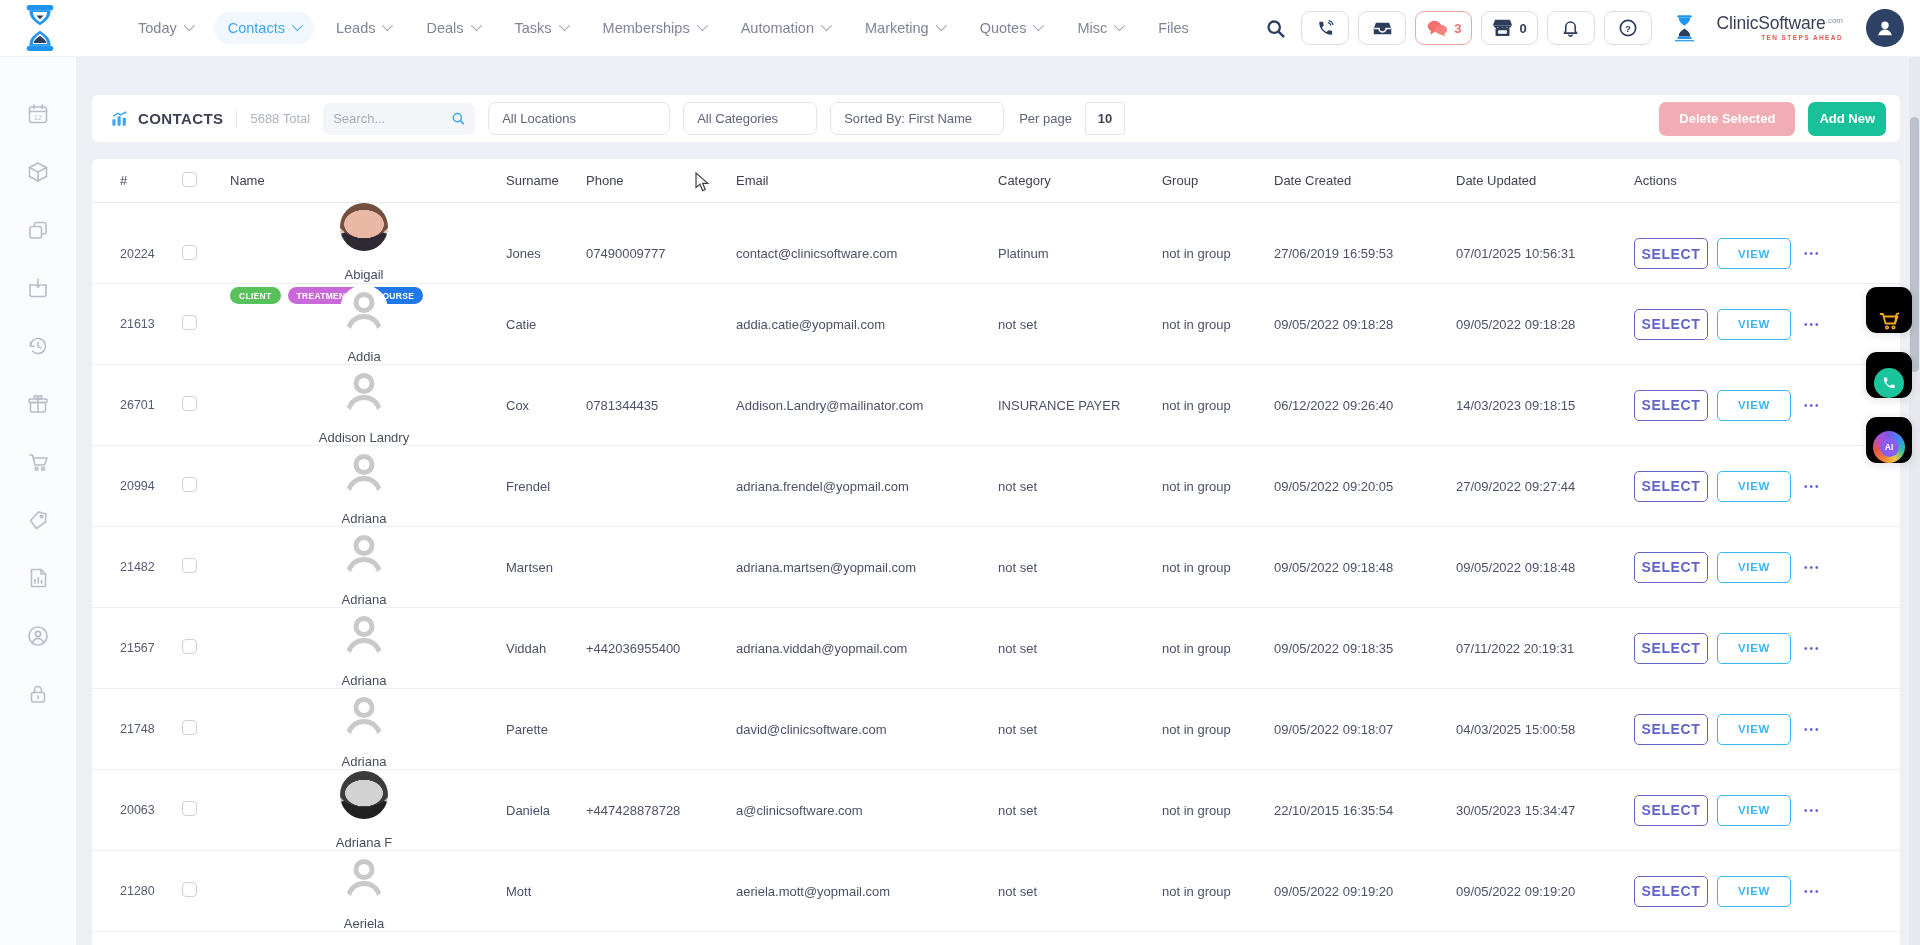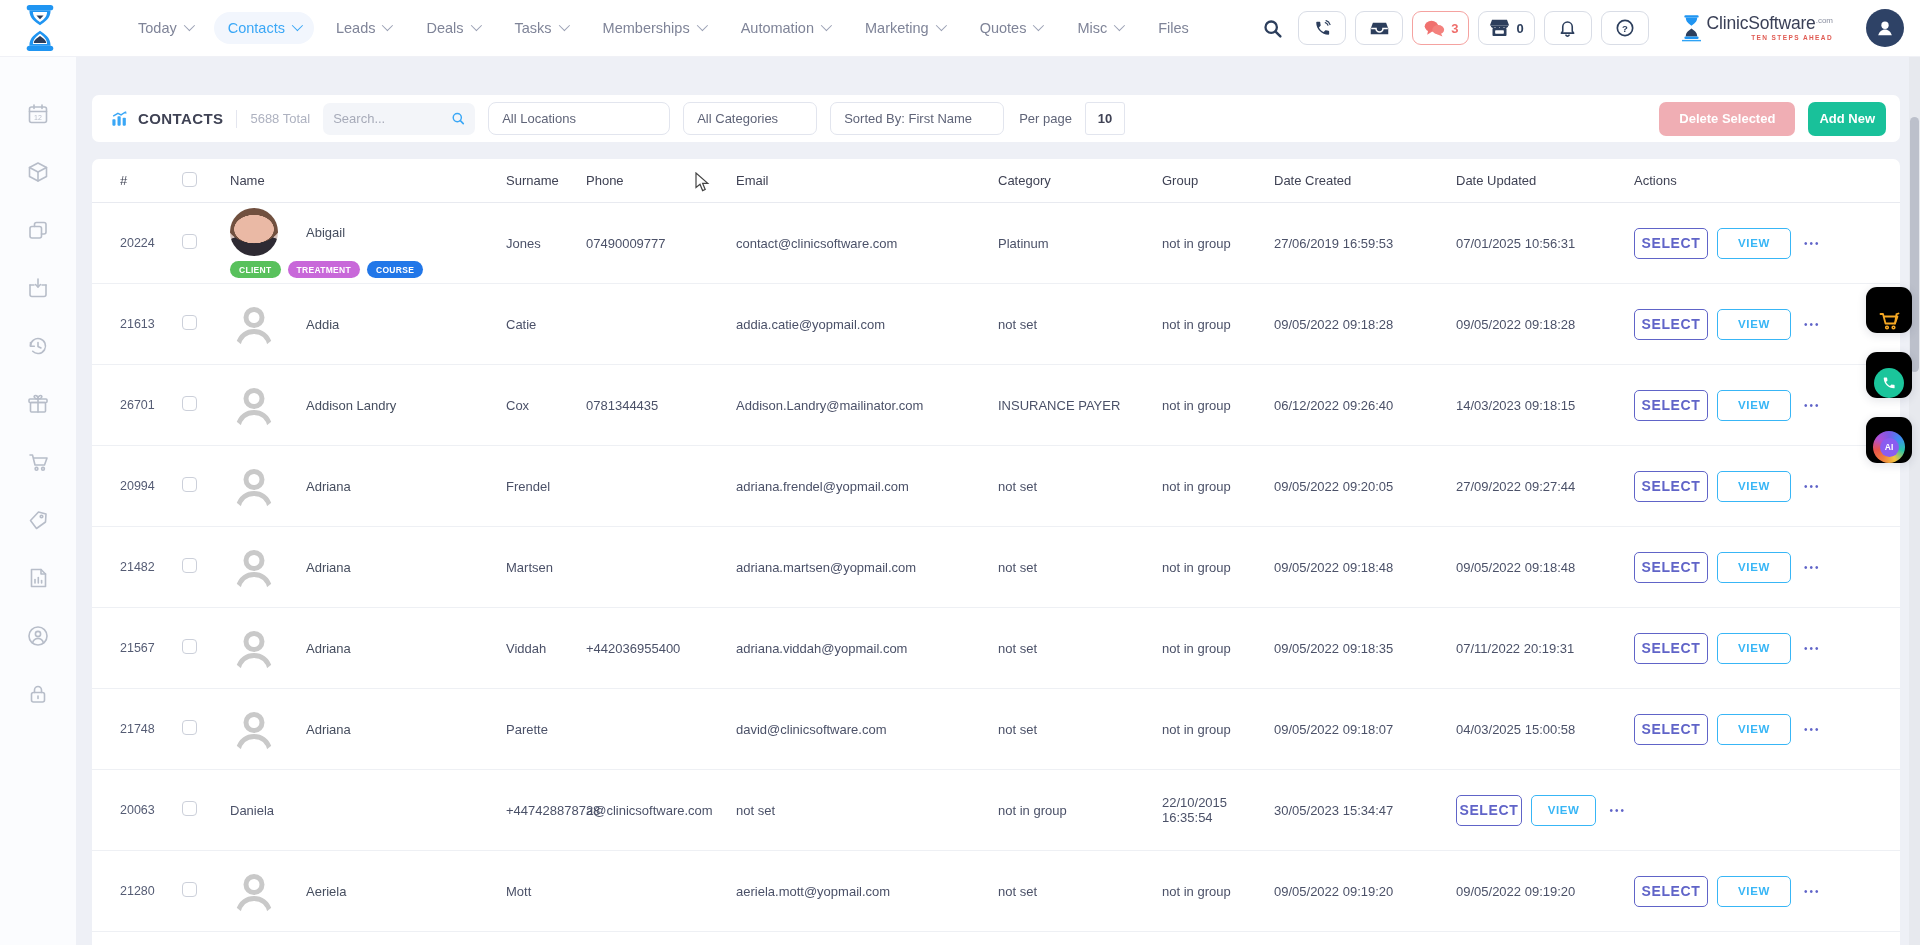--- a/index.html
+++ b/index.html
@@ -19,21 +19,21 @@
   .nav-item.active .chev { border-color:#3aa7f6; }
 
   .top-actions { margin-left:auto; display:flex; align-items:center; gap:9px; }
   .icon-plain { width:34px; height:34px; display:flex; align-items:center; justify-content:center; cursor:pointer; }
   .icon-btn { height:34px; min-width:48px; padding:0 10px; border:1.5px solid #d9dde6; border-radius:9px;
               background:#fff; display:flex; align-items:center; justify-content:center; gap:6px; cursor:pointer; }
   .icon-btn svg { display:block; }
   .icon-btn .cnt { font-size:13px; font-weight:bold; color:#2c3e5c; }
   .icon-btn.alert { border-color:#f5a2a0; }
   .icon-btn.alert .cnt { color:#ef6e6b; }
-  .brand { display:flex; align-items:flex-start; gap:6px; margin:0 24px; cursor:pointer; }
+  .brand { display:flex; align-items:flex-start; gap:23px; margin:0 14px; cursor:pointer; }
   .brand-text { line-height:1; }
   .brand-name { font-size:17.5px; color:#3a4057; letter-spacing:-0.2px; }
   .brand-tld { font-size:8px; color:#8b90a0; vertical-align:super; }
   .brand-tag { font-size:6.5px; color:#e05a52; letter-spacing:1.4px; text-align:right; margin-top:3px; font-weight:bold; }
   .user-avatar { width:38px; height:38px; border-radius:50%; background:#2e4266; display:flex; align-items:center;
                  justify-content:center; cursor:pointer; }
 
   
   .sidebar { position:absolute; top:57px; left:0; width:76px; height:888px; background:#fbfcfe;
              display:flex; flex-direction:column; align-items:center; padding-top:44px; gap:32px; }
@@ -69,21 +69,21 @@
                 border-radius:7px 7px 0 0; overflow:hidden; }
   .grid-row { display:grid; grid-template-columns:62px 48px 276px 80px 150px 262px 164px 112px 182px 178px 1fr;
               align-items:center; padding-left:28px; }
   .thead { height:44px; border-bottom:1px solid #e8eaf0; font-size:13px; color:#3f4254; }
   .trow { height:81px; border-bottom:1px solid #eef0f4; font-size:13px; color:#4b5168; }
   .cell { padding-right:8px; }
   input[type="checkbox"] { width:15px; height:15px; accent-color:#fff; border:1px solid #ccd0da; appearance:none;
                            border-radius:4px; background:#fff; cursor:pointer; }
   .id-cell { font-size:12.5px; color:#555c74; }
   .name-cell { display:flex; flex-direction:column; justify-content:center; }
-  .name-top { display:flex; align-items:center; gap:28px; }
+  .name-top { display:flex; align-items:center; gap:16px;flex-direction:column; }
   .avatar { width:48px; height:48px; border-radius:50%; flex:0 0 auto; overflow:hidden; display:block; }
   .avatar.photo1 { background:
       radial-gradient(ellipse 42% 30% at 50% 44%, #eab9a5 97%, transparent),
       radial-gradient(ellipse 60% 48% at 50% 26%, #71503f 97%, transparent),
       radial-gradient(ellipse 75% 42% at 50% 96%, #2e2a33 97%, transparent),
       linear-gradient(180deg,#ecdfd9,#c9b2ac); }
   .avatar.photo2 { background:
       radial-gradient(ellipse 40% 28% at 50% 46%, #d2d2d2 97%, transparent),
       radial-gradient(ellipse 62% 50% at 50% 26%, #3b3b3b 97%, transparent),
       radial-gradient(ellipse 75% 42% at 50% 96%, #222 97%, transparent),
@@ -563,20 +563,26 @@
     <div class="cell">04/03/2025 15:00:58</div>
     <div class="cell actions-cell">
       <button class="btn-select">SELECT</button>
       <button class="btn-view">VIEW</button>
       <span class="dots">•••</span>
     </div>
   </div>
       <div class="grid-row trow">
     <div class="cell id-cell">20063</div>
     <div class="cell"><input type="checkbox" style=""></div>
+    <div class="cell name-cell">
+      <div class="name-top">
+            <span class="avatar photo2"></span>
+            <span class="cname">Adriana F</span>
+          </div>
+    </div>
     <div class="cell">Daniela</div>
     <div class="cell">+447428878728</div>
     <div class="cell">a@clinicsoftware.com</div>
     <div class="cell">not set</div>
     <div class="cell">not in group</div>
     <div class="cell">22/10/2015 16:35:54</div>
     <div class="cell">30/05/2023 15:34:47</div>
     <div class="cell actions-cell">
       <button class="btn-select">SELECT</button>
       <button class="btn-view">VIEW</button>

